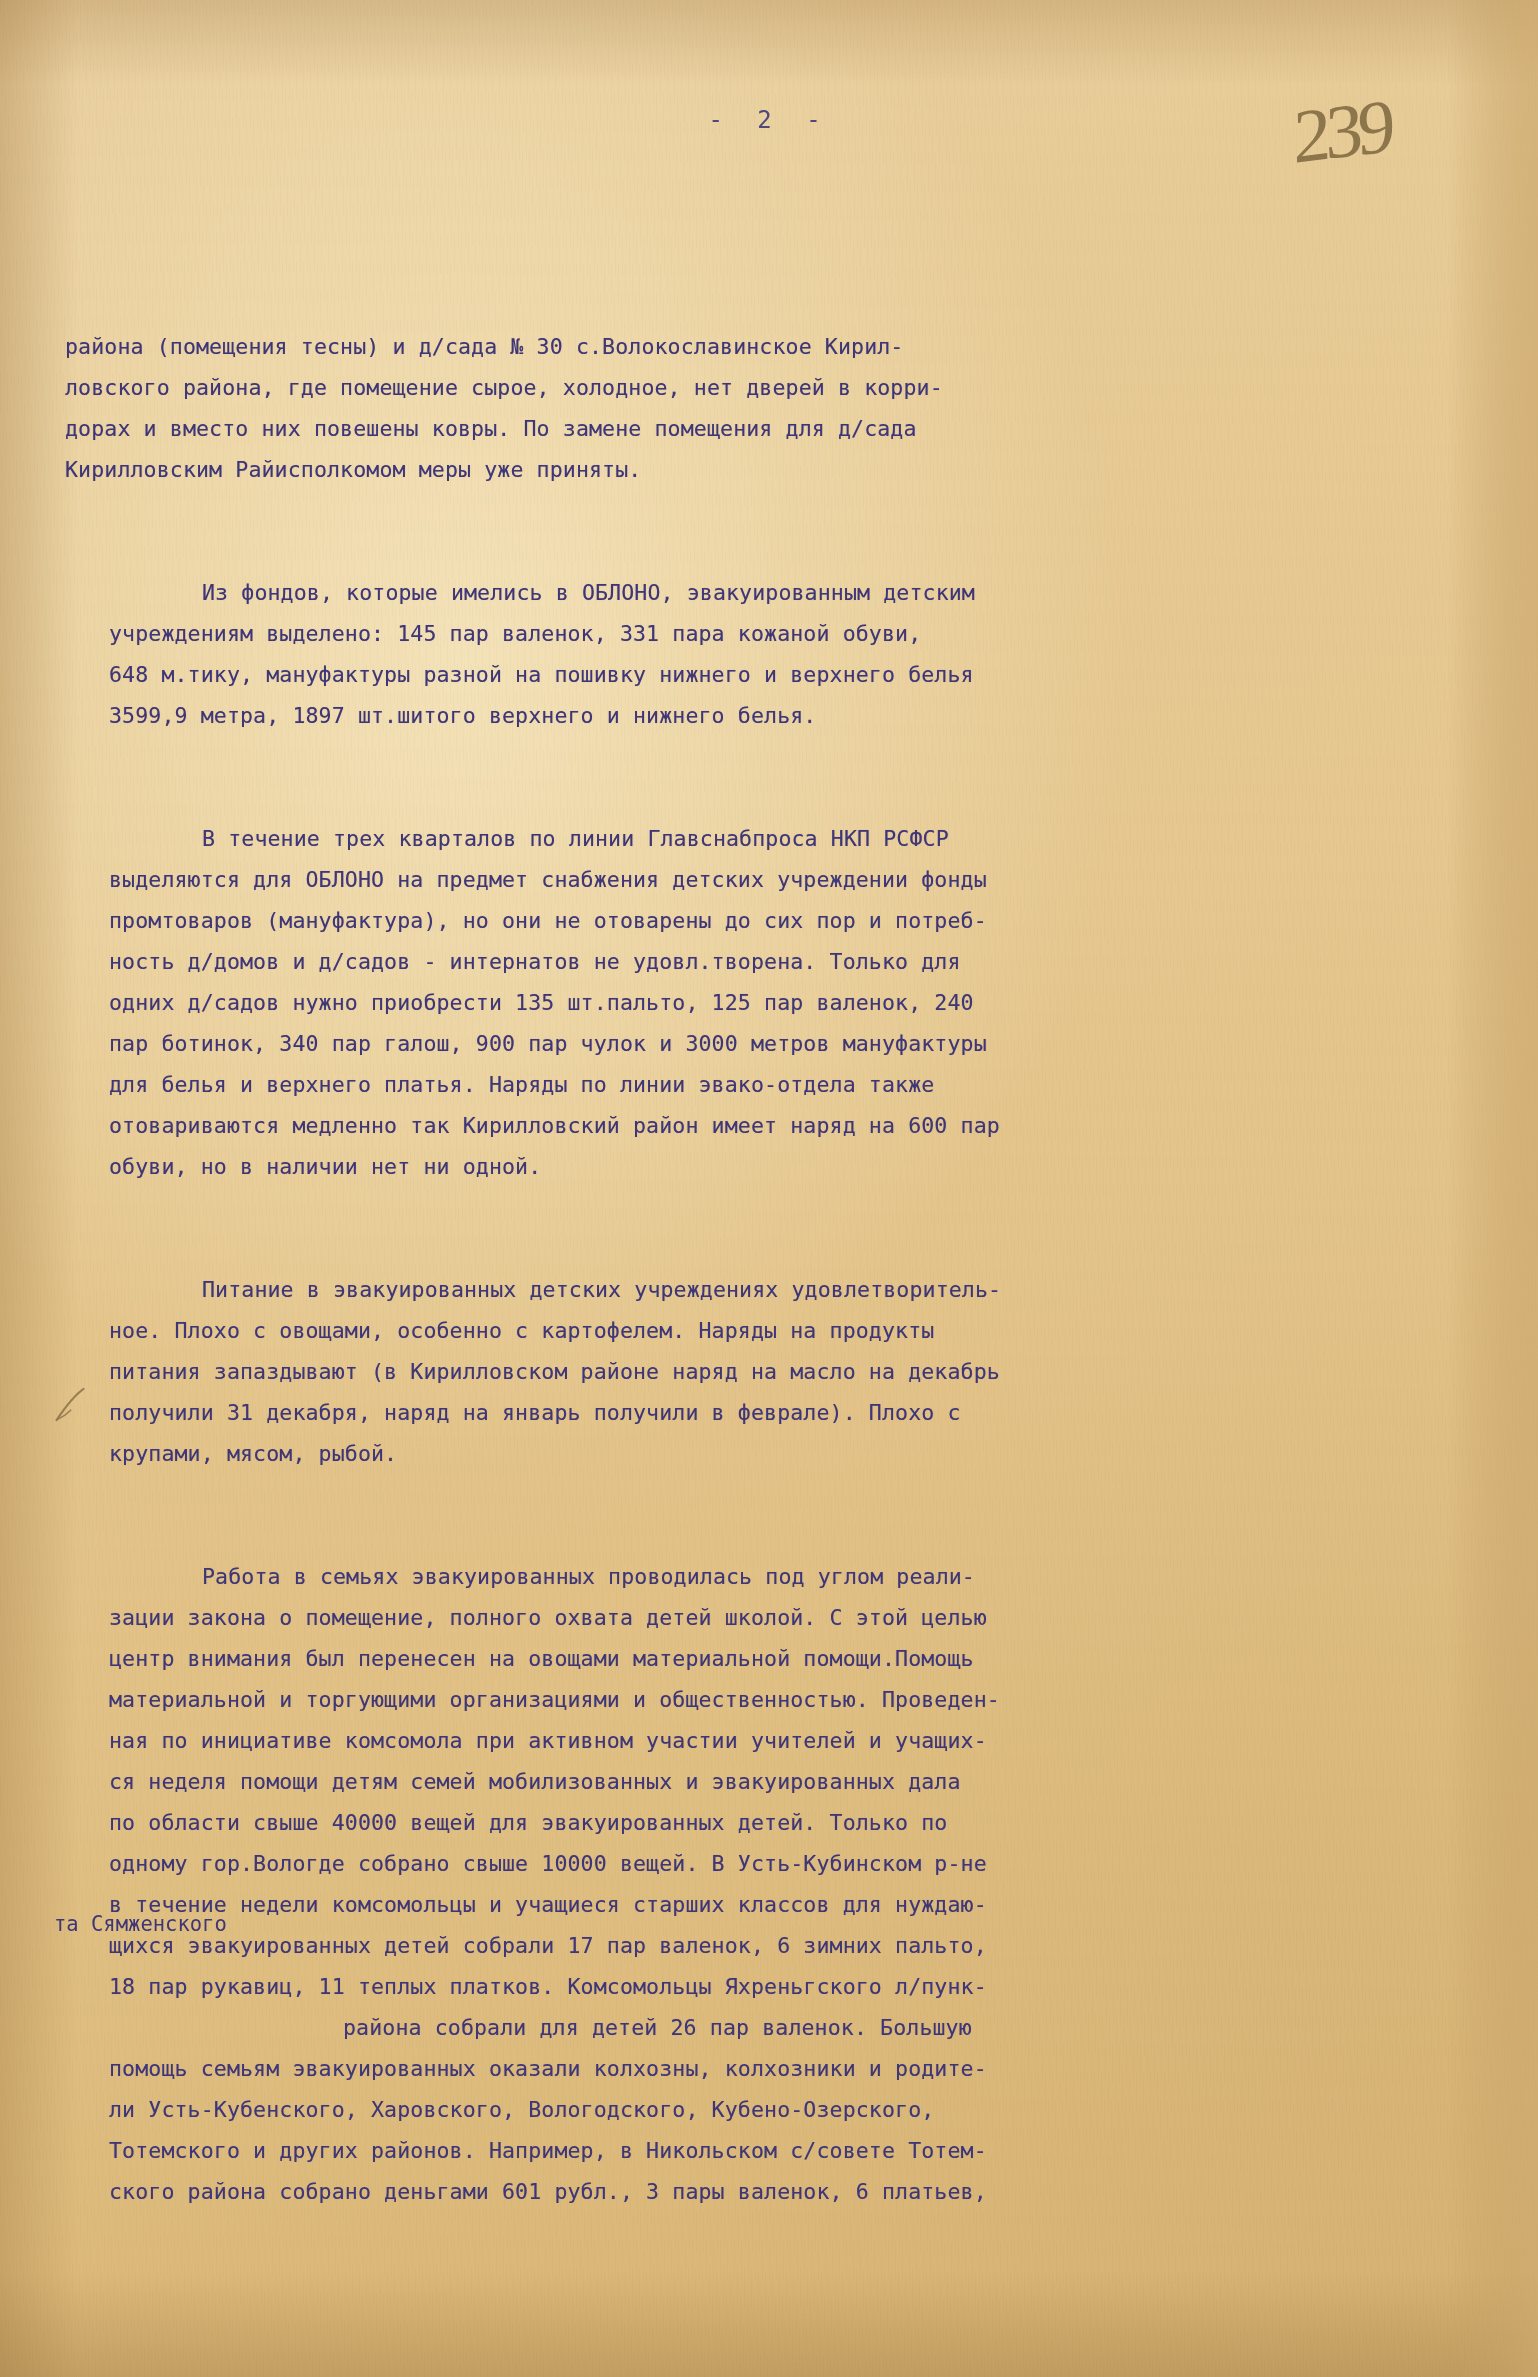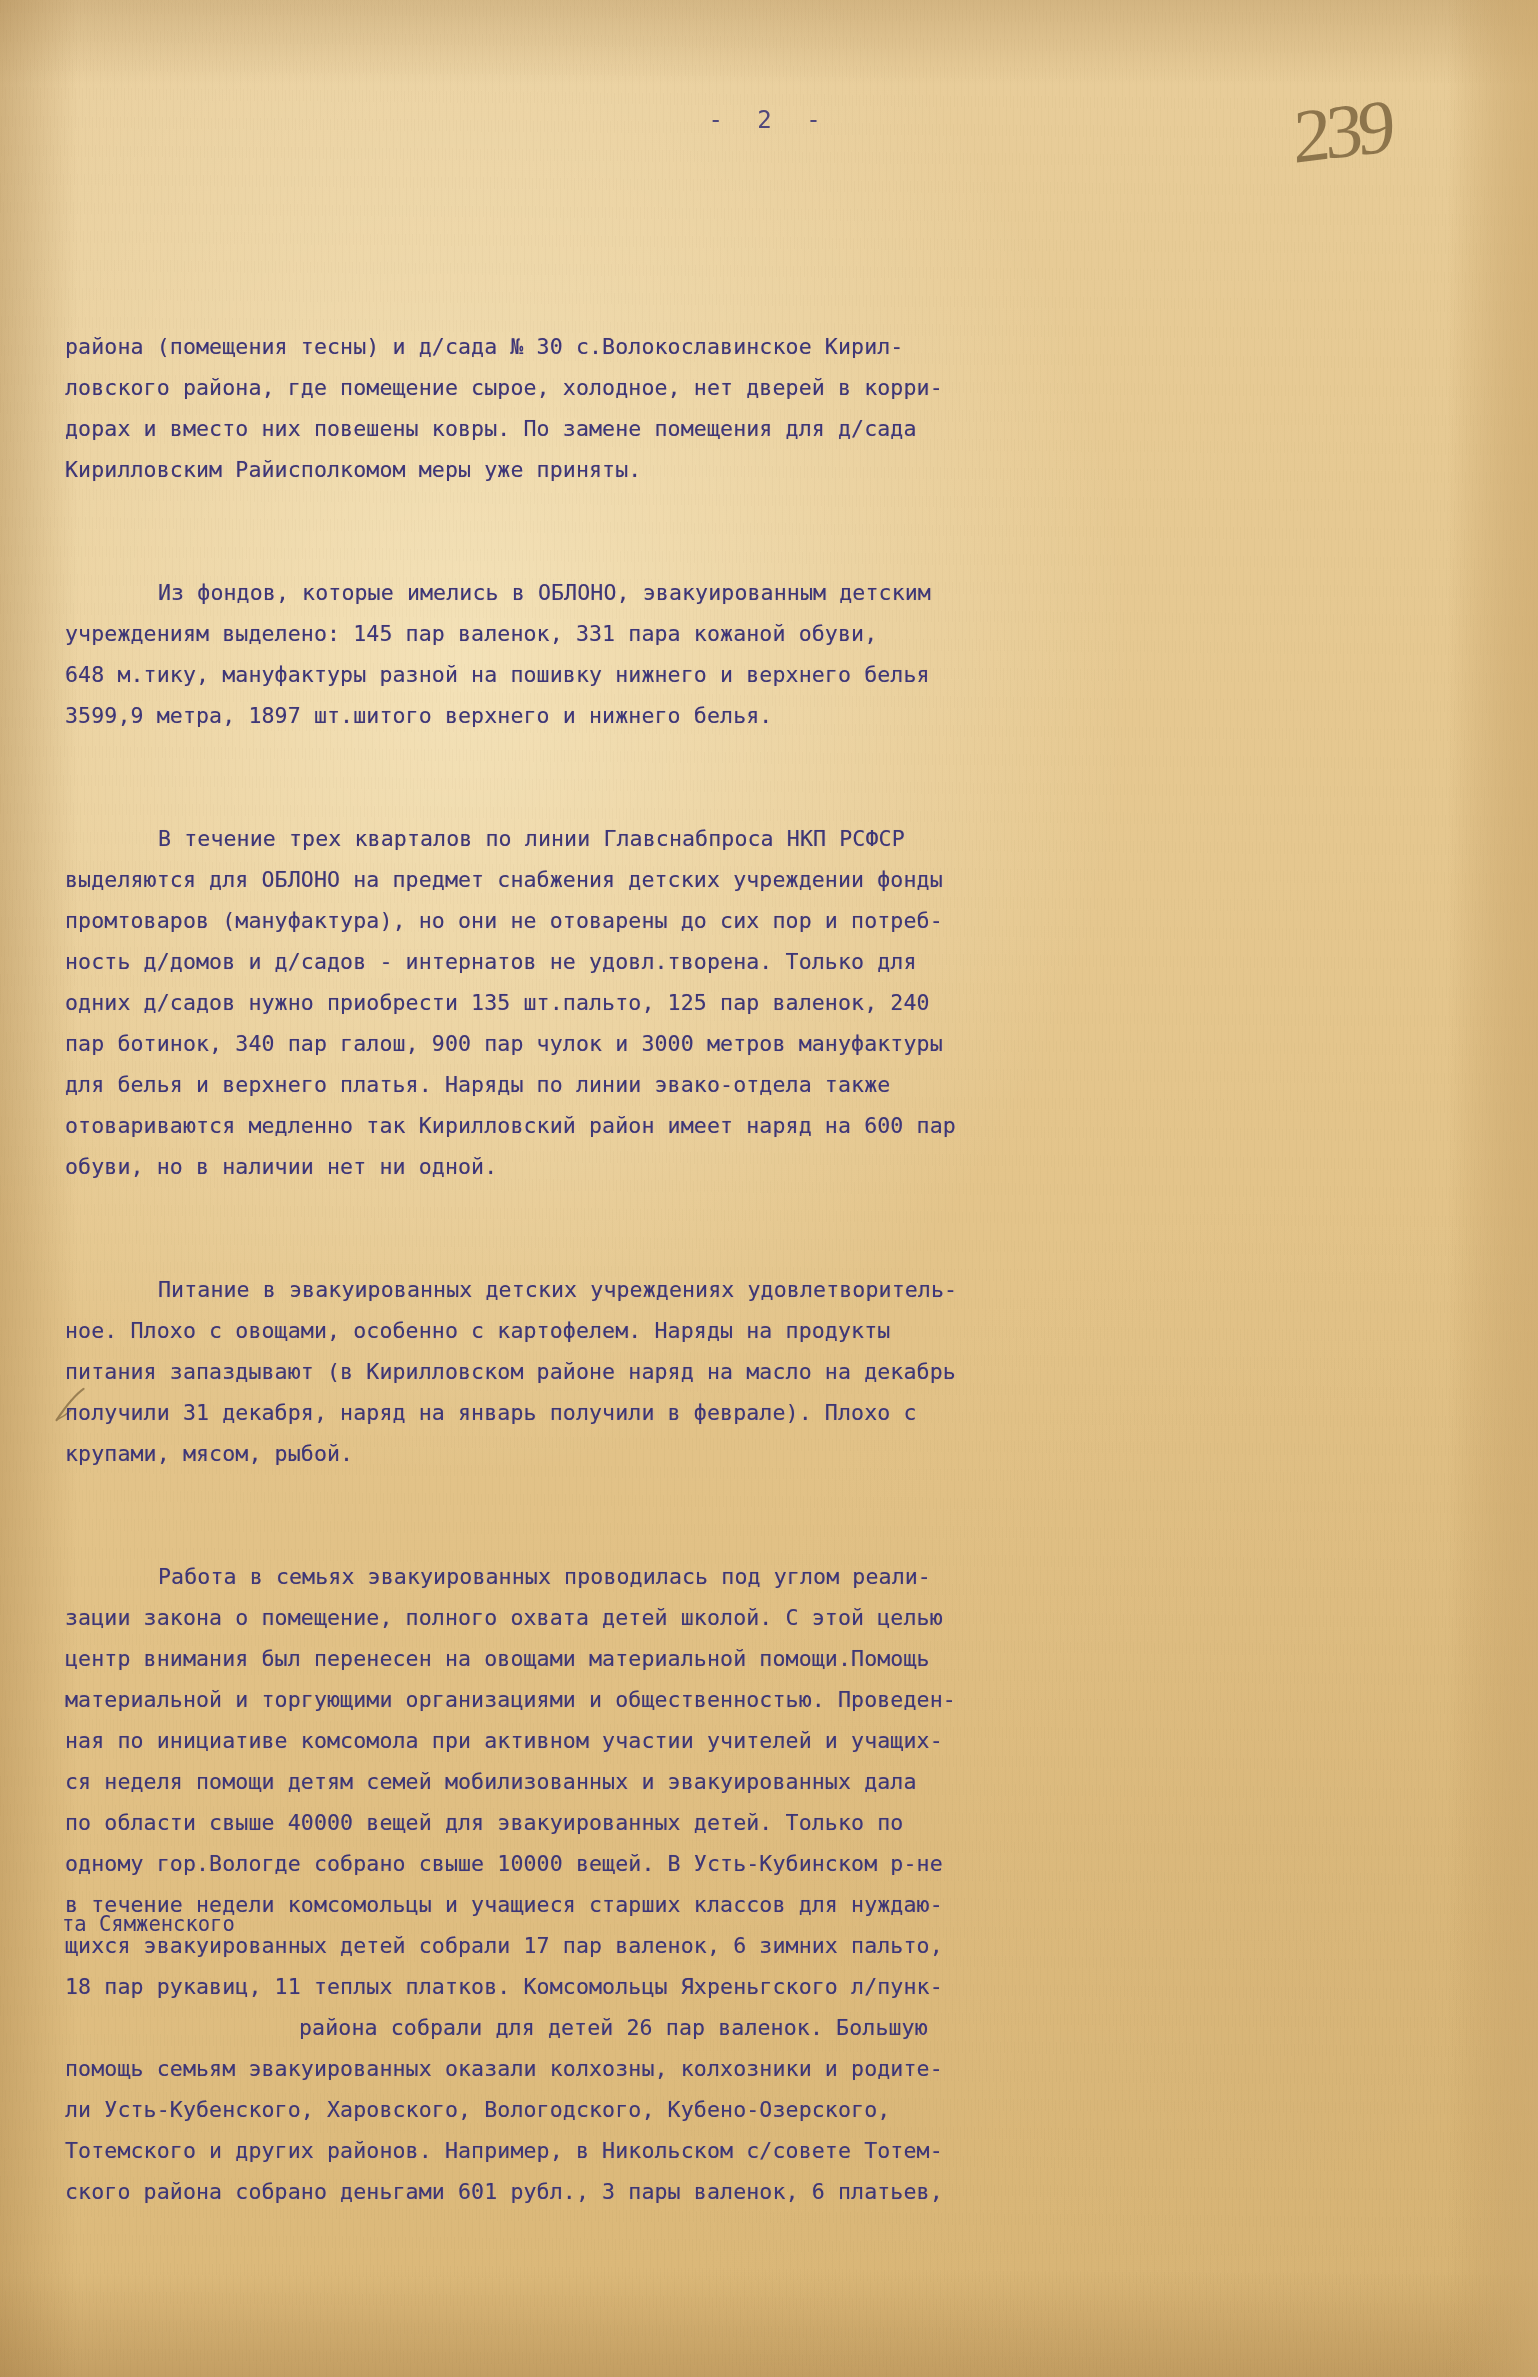--- a/index.html
+++ b/index.html
@@ -85,26 +85,27 @@
     color: #3e3677;
     letter-spacing: 0.1px;
     white-space: pre-wrap;
     text-shadow: 0 0 0.7px rgba(62,54,119,0.35);
   }
   .body-text p {
     margin: 0 0 0 0;
   }
   .body-text p + p {
     margin-top: 0;
+    margin-left: 44px;
   }
   .indent { display: inline-block; width: 93px; }
 
   .insert-note {
     position: absolute;
-    left: 62px;
+    left: 54px;
     top: 1911px;
     font-family: "DejaVu Sans Mono", monospace;
     font-size: 20.5px;
     color: #3e3677;
     line-height: 27px;
   }
 
   .pencil-mark {
     position: absolute;
     left: 55px;

